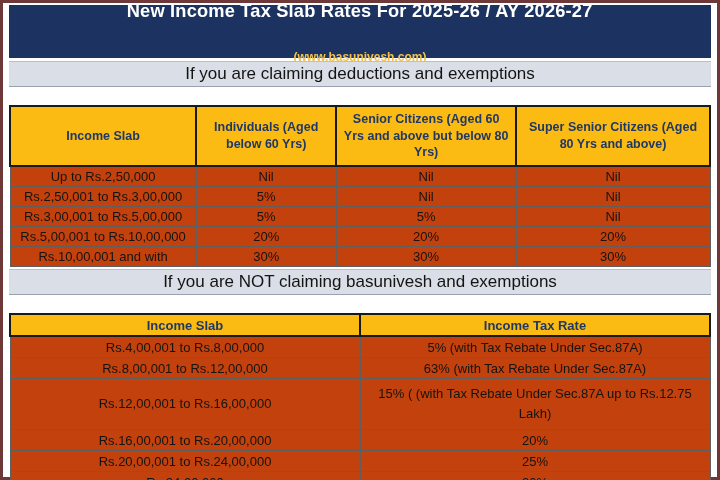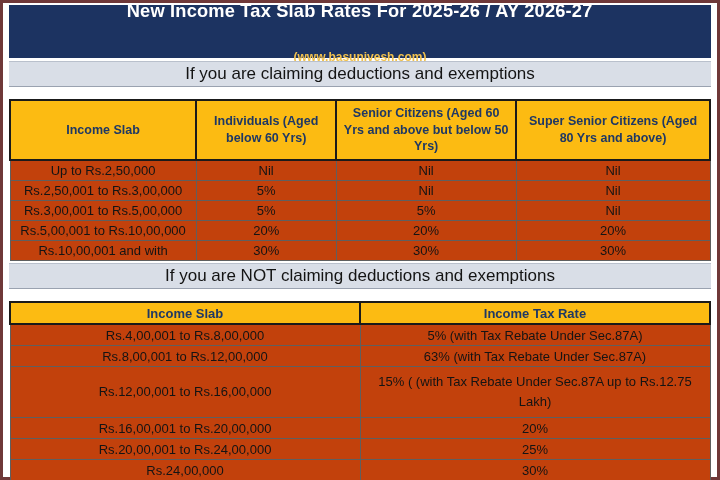--- a/index.html
+++ b/index.html
@@ -21,21 +21,21 @@
   .title {
     color:#ffffff; font-weight:bold; font-size:19px; letter-spacing:0.2px;
     transform:scaleX(0.96); white-space:nowrap;
   }
   .subtitle { color:#f2c24e; font-weight:bold; font-size:12px; margin-top:16px; }
 
   .band {
     background:#d9dee7; height:24px; flex:0 0 auto;
     font-size:17px; color:#141414; text-align:center; line-height:24px;
     border-top:1px solid #b9c0cc; border-bottom:1px solid #9aa2b0;
-    margin-bottom:12px;
+    margin-bottom:18px;
   }
 
   table { width:100%; border-collapse:collapse; table-layout:fixed; flex:0 0 auto; }
   table.t1 { margin-bottom:2px; }
 
   th {
     background:#fcbb12; color:#1f3864; font-weight:bold;
     border:2px solid #1a1a1a; padding:1px 6px; text-align:center; vertical-align:middle;
   }
   .t1 th { height:56px; font-size:12.5px; line-height:1.35; }
@@ -65,21 +65,21 @@
     <colgroup>
       <col style="width:26.6%">
         <col style="width:20%">
         <col style="width:25.7%">
         <col style="width:27.7%">
     </colgroup>
     <thead>
       <tr>
         <th>Income Slab</th>
         <th>Individuals (Aged below 60 Yrs)</th>
-        <th>Senior Citizens (Aged 60 Yrs and above but below 50 Yrs)</th>
+        <th>Senior Citizens (Aged 60 Yrs and above but below 80 Yrs)</th>
         <th>Super Senior Citizens (Aged 80 Yrs and above)</th>
       </tr>
     </thead>
     <tbody>
       <tr>
         <td>Up to Rs.2,50,000</td>
         <td>Nil</td>
         <td>Nil</td>
         <td>Nil</td>
       </tr>
@@ -103,21 +103,21 @@
       </tr>
       <tr>
         <td>Rs.10,00,001 and with</td>
         <td>30%</td>
         <td>30%</td>
         <td>30%</td>
       </tr>
     </tbody>
   </table>
 
-  <div class="band">If you are NOT claiming deductions and exemptions</div>
+  <div class="band">If you are NOT claiming basunivesh and exemptions</div>
 
   <table class="t2">
     <colgroup>
       <col style="width:50%">
         <col style="width:50%">
     </colgroup>
     <thead>
       <tr>
         <th>Income Slab</th>
         <th>Income Tax Rate</th>

